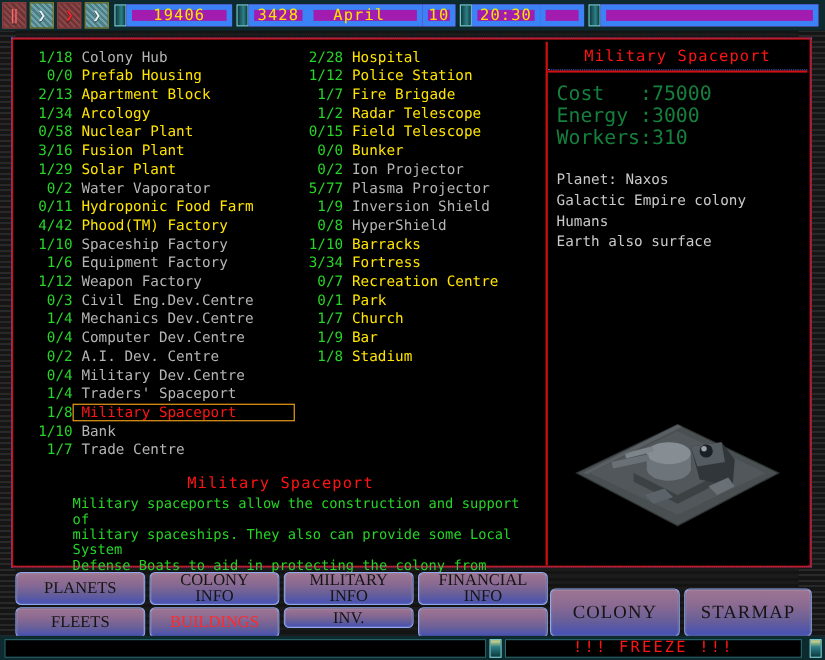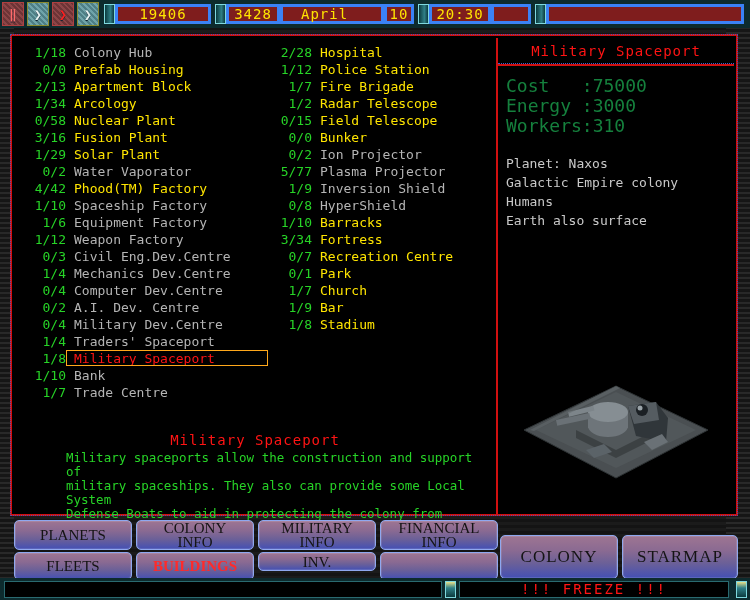--- a/index.html
+++ b/index.html
@@ -35,21 +35,21 @@
     background:repeating-linear-gradient(45deg,#6d3436 0 2px,#8c4547 2px 4px);
     color:#ff2020;
   }
   .tab-notch{
     width:11px;height:20px;margin-left:4px;
     background:linear-gradient(90deg,#0b3a3e,#2f7f86 60%,#0b3a3e);
     border:1px solid #7fd8de;
     box-sizing:border-box;
   }
   .lcd{
-    height:20px;background:#7f1d1d;border:3px solid #3b82f6;
+    height:20px;background:#a21caf;border:5px solid #3b82f6;
     box-sizing:border-box;
     display:flex;align-items:center;justify-content:center;
     color:#ffe400;font-size:14px;letter-spacing:1px;
     font-family:"DejaVu Sans Mono","Liberation Mono",monospace;
   }
   #lcd-credits{width:96px;}
   #lcd-year{width:54px;}
   #lcd-month{width:104px;justify-content:flex-start;padding-left:18px;}
   #lcd-day{width:30px;}
   #lcd-time{width:62px;}
@@ -148,21 +148,21 @@
     background:linear-gradient(180deg,#9e7592 0%,#8a6a92 35%,#6b6098 65%,#4450b4 100%);
     border:1px solid #8fa8ef;
     border-radius:5px;
     box-sizing:border-box;
     display:flex;align-items:center;justify-content:center;
     text-align:center;
     font-family:"Liberation Serif","DejaVu Serif",serif;
     font-size:15px;color:#141414;line-height:14px;
     box-shadow:inset 0 0 0 1px rgba(255,255,255,.12);
   }
-  .gbtn.active{color:#ff2a2a;font-weight:bold;}
+  .gbtn.active{color:#ff2a2a;font-weight:normal;}
   .gbtn.bigbtn{font-size:17px;letter-spacing:1px;}
   .gbtn.empty{color:transparent;}
   
   #statusbar{
     position:absolute;left:0;top:578px;width:750px;height:22px;
     background:#0d2b2e;display:flex;align-items:center;
   }
   #status-left{
     width:438px;height:17px;margin-left:4px;background:#000;
     border:1px solid #2a6a70;box-sizing:border-box;
@@ -232,20 +232,24 @@
             <span class="bcount">3/16</span>
             <span class="bname">Fusion Plant</span>
           </div>
           <div class="brow">
             <span class="bcount">1/29</span>
             <span class="bname">Solar Plant</span>
           </div>
           <div class="brow dim">
             <span class="bcount">0/2</span>
             <span class="bname">Water Vaporator</span>
+          </div>
+          <div class="brow">
+            <span class="bcount">0/11</span>
+            <span class="bname">Hydroponic Food Farm</span>
           </div>
           <div class="brow">
             <span class="bcount">4/42</span>
             <span class="bname">Phood(TM) Factory</span>
           </div>
           <div class="brow dim">
             <span class="bcount">1/10</span>
             <span class="bname">Spaceship Factory</span>
           </div>
           <div class="brow dim">

